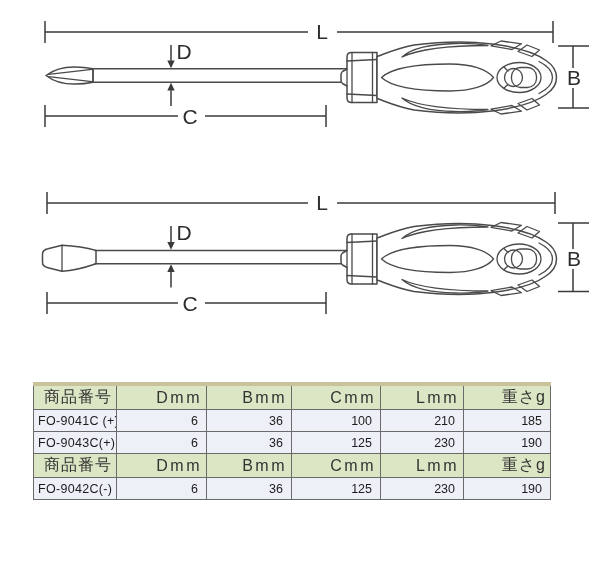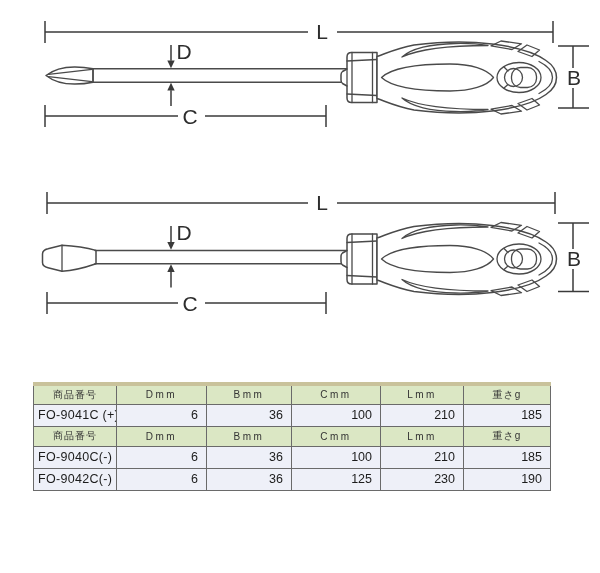--- a/index.html
+++ b/index.html
@@ -18,22 +18,22 @@
   table.spec{
     position:absolute;left:33px;top:382px;width:517px;
     border-collapse:collapse;table-layout:fixed;
     border-top:4px solid #c9c29b;
     border-left:1px solid #5a5a5a;border-right:1px solid #5a5a5a;border-bottom:1px solid #5a5a5a;
   }
   table.spec th, table.spec td{
     border:1px solid #6a6a6a;overflow:hidden;white-space:nowrap;box-sizing:border-box;
   }
   table.spec th{
-    background:#dbe7c4;font-weight:normal;text-align:center;
-    font-size:10px;color:#333333;height:20px;padding:1px 4px;letter-spacing:2.5px;
+    background:#dbe7c4;font-weight:normal;text-align:right;
+    font-size:16px;color:#333333;height:20px;padding:1px 4px;letter-spacing:2.5px;
   }
   table.spec th.cjk{letter-spacing:1px;}
   table.spec td{
     background:#eef0f8;font-size:12.5px;color:#1c1c1c;height:22px;padding:1px 8px;
   }
   table.spec td.code{text-align:left;padding-left:4px;letter-spacing:0.3px;}
   table.spec td.num{text-align:right;}
 </style>
 </head>
 <body>
@@ -166,36 +166,36 @@
     </tr>
     <tr>
       <td class="code">FO-9041C (+)</td>
       <td class="num">6</td>
       <td class="num">36</td>
       <td class="num">100</td>
       <td class="num">210</td>
       <td class="num">185</td>
     </tr>
     <tr>
+      <td class="code">FO-9043C(+)</td>
+      <td class="num">6</td>
+      <td class="num">36</td>
+      <td class="num">125</td>
+      <td class="num">230</td>
+      <td class="num">190</td>
+    </tr>
+    <tr>
       <th class="cjk">商品番号</th>
       <th>Dmm</th>
       <th>Bmm</th>
       <th>Cmm</th>
       <th>Lmm</th>
       <th class="cjk">重さg</th>
     </tr>
     <tr>
-      <td class="code">FO-9040C(-)</td>
-      <td class="num">6</td>
-      <td class="num">36</td>
-      <td class="num">100</td>
-      <td class="num">210</td>
-      <td class="num">185</td>
-    </tr>
-    <tr>
       <td class="code">FO-9042C(-)</td>
       <td class="num">6</td>
       <td class="num">36</td>
       <td class="num">125</td>
       <td class="num">230</td>
       <td class="num">190</td>
     </tr>
   </tbody>
 </table>
 

